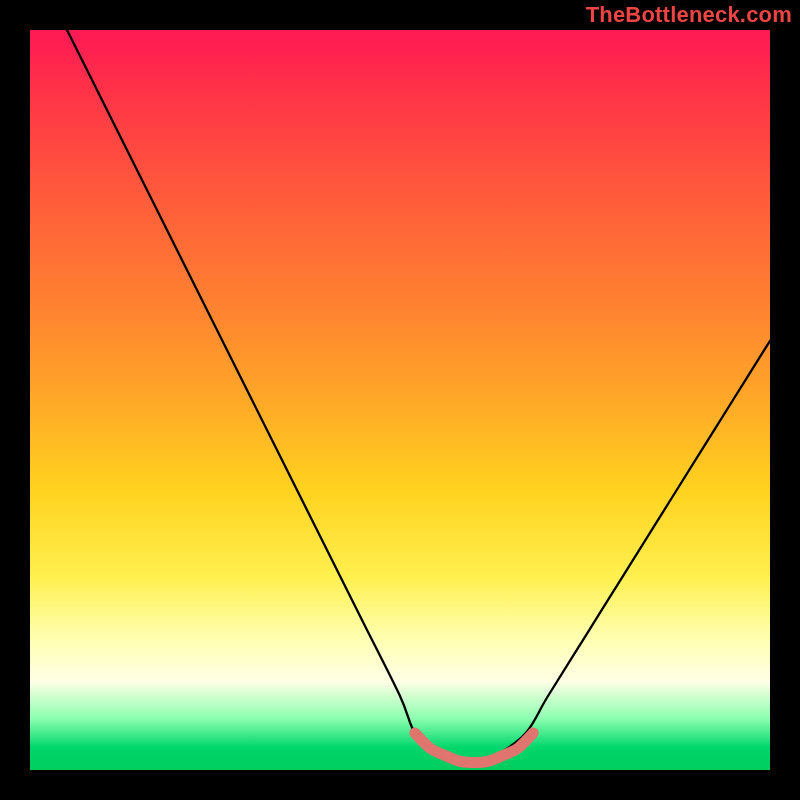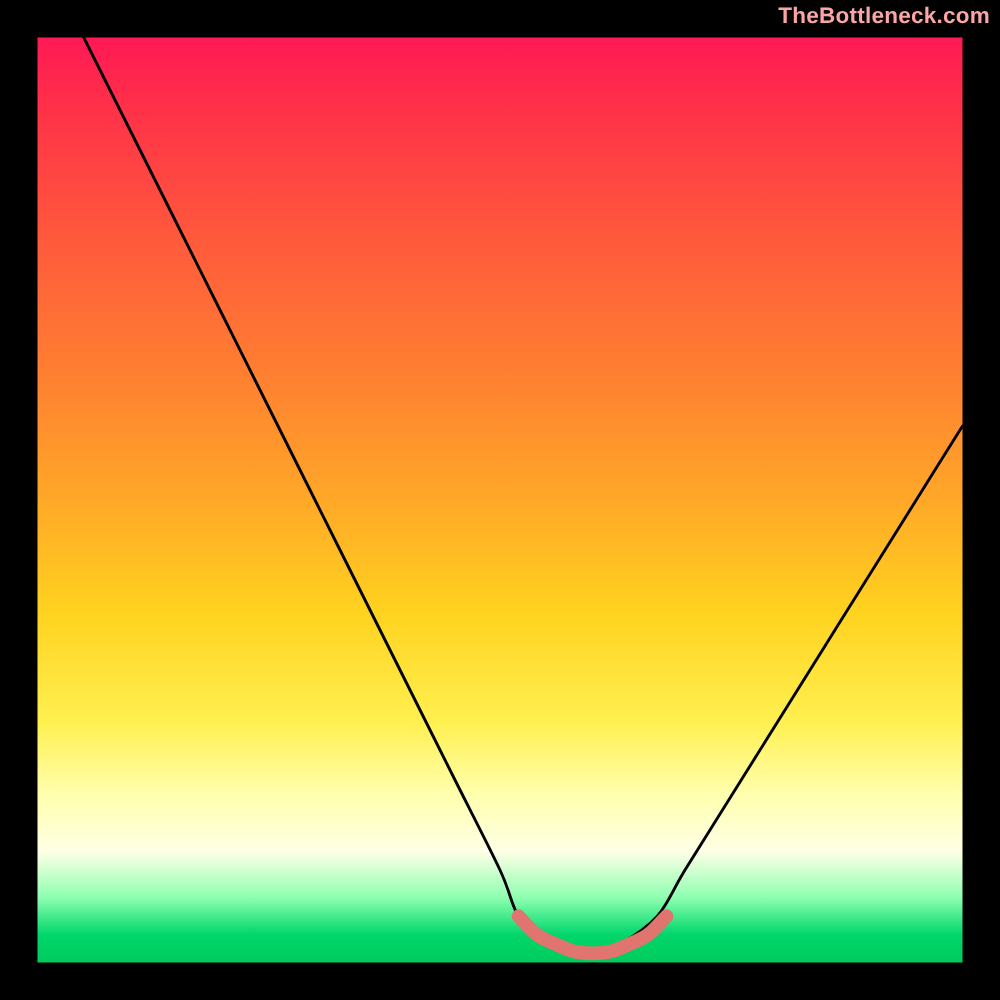--- a/index.html
+++ b/index.html
@@ -14,22 +14,22 @@
   .frame {
     position: absolute;
     left: 0; top: 0;
     width: 800px; height: 800px;
     background: #000;
   }
   .watermark {
     position: absolute;
     top: 2px;
     right: 8px;
-    color: #fca5a5;
-    font-size: 18px;
+    color: #ef4444;
+    font-size: 22px;
     font-weight: 600;
     letter-spacing: 0.2px;
     user-select: none;
   }
   .plot {
     position: absolute;
     left: 30px;
     top: 30px;
     width: 740px;
     height: 740px;

